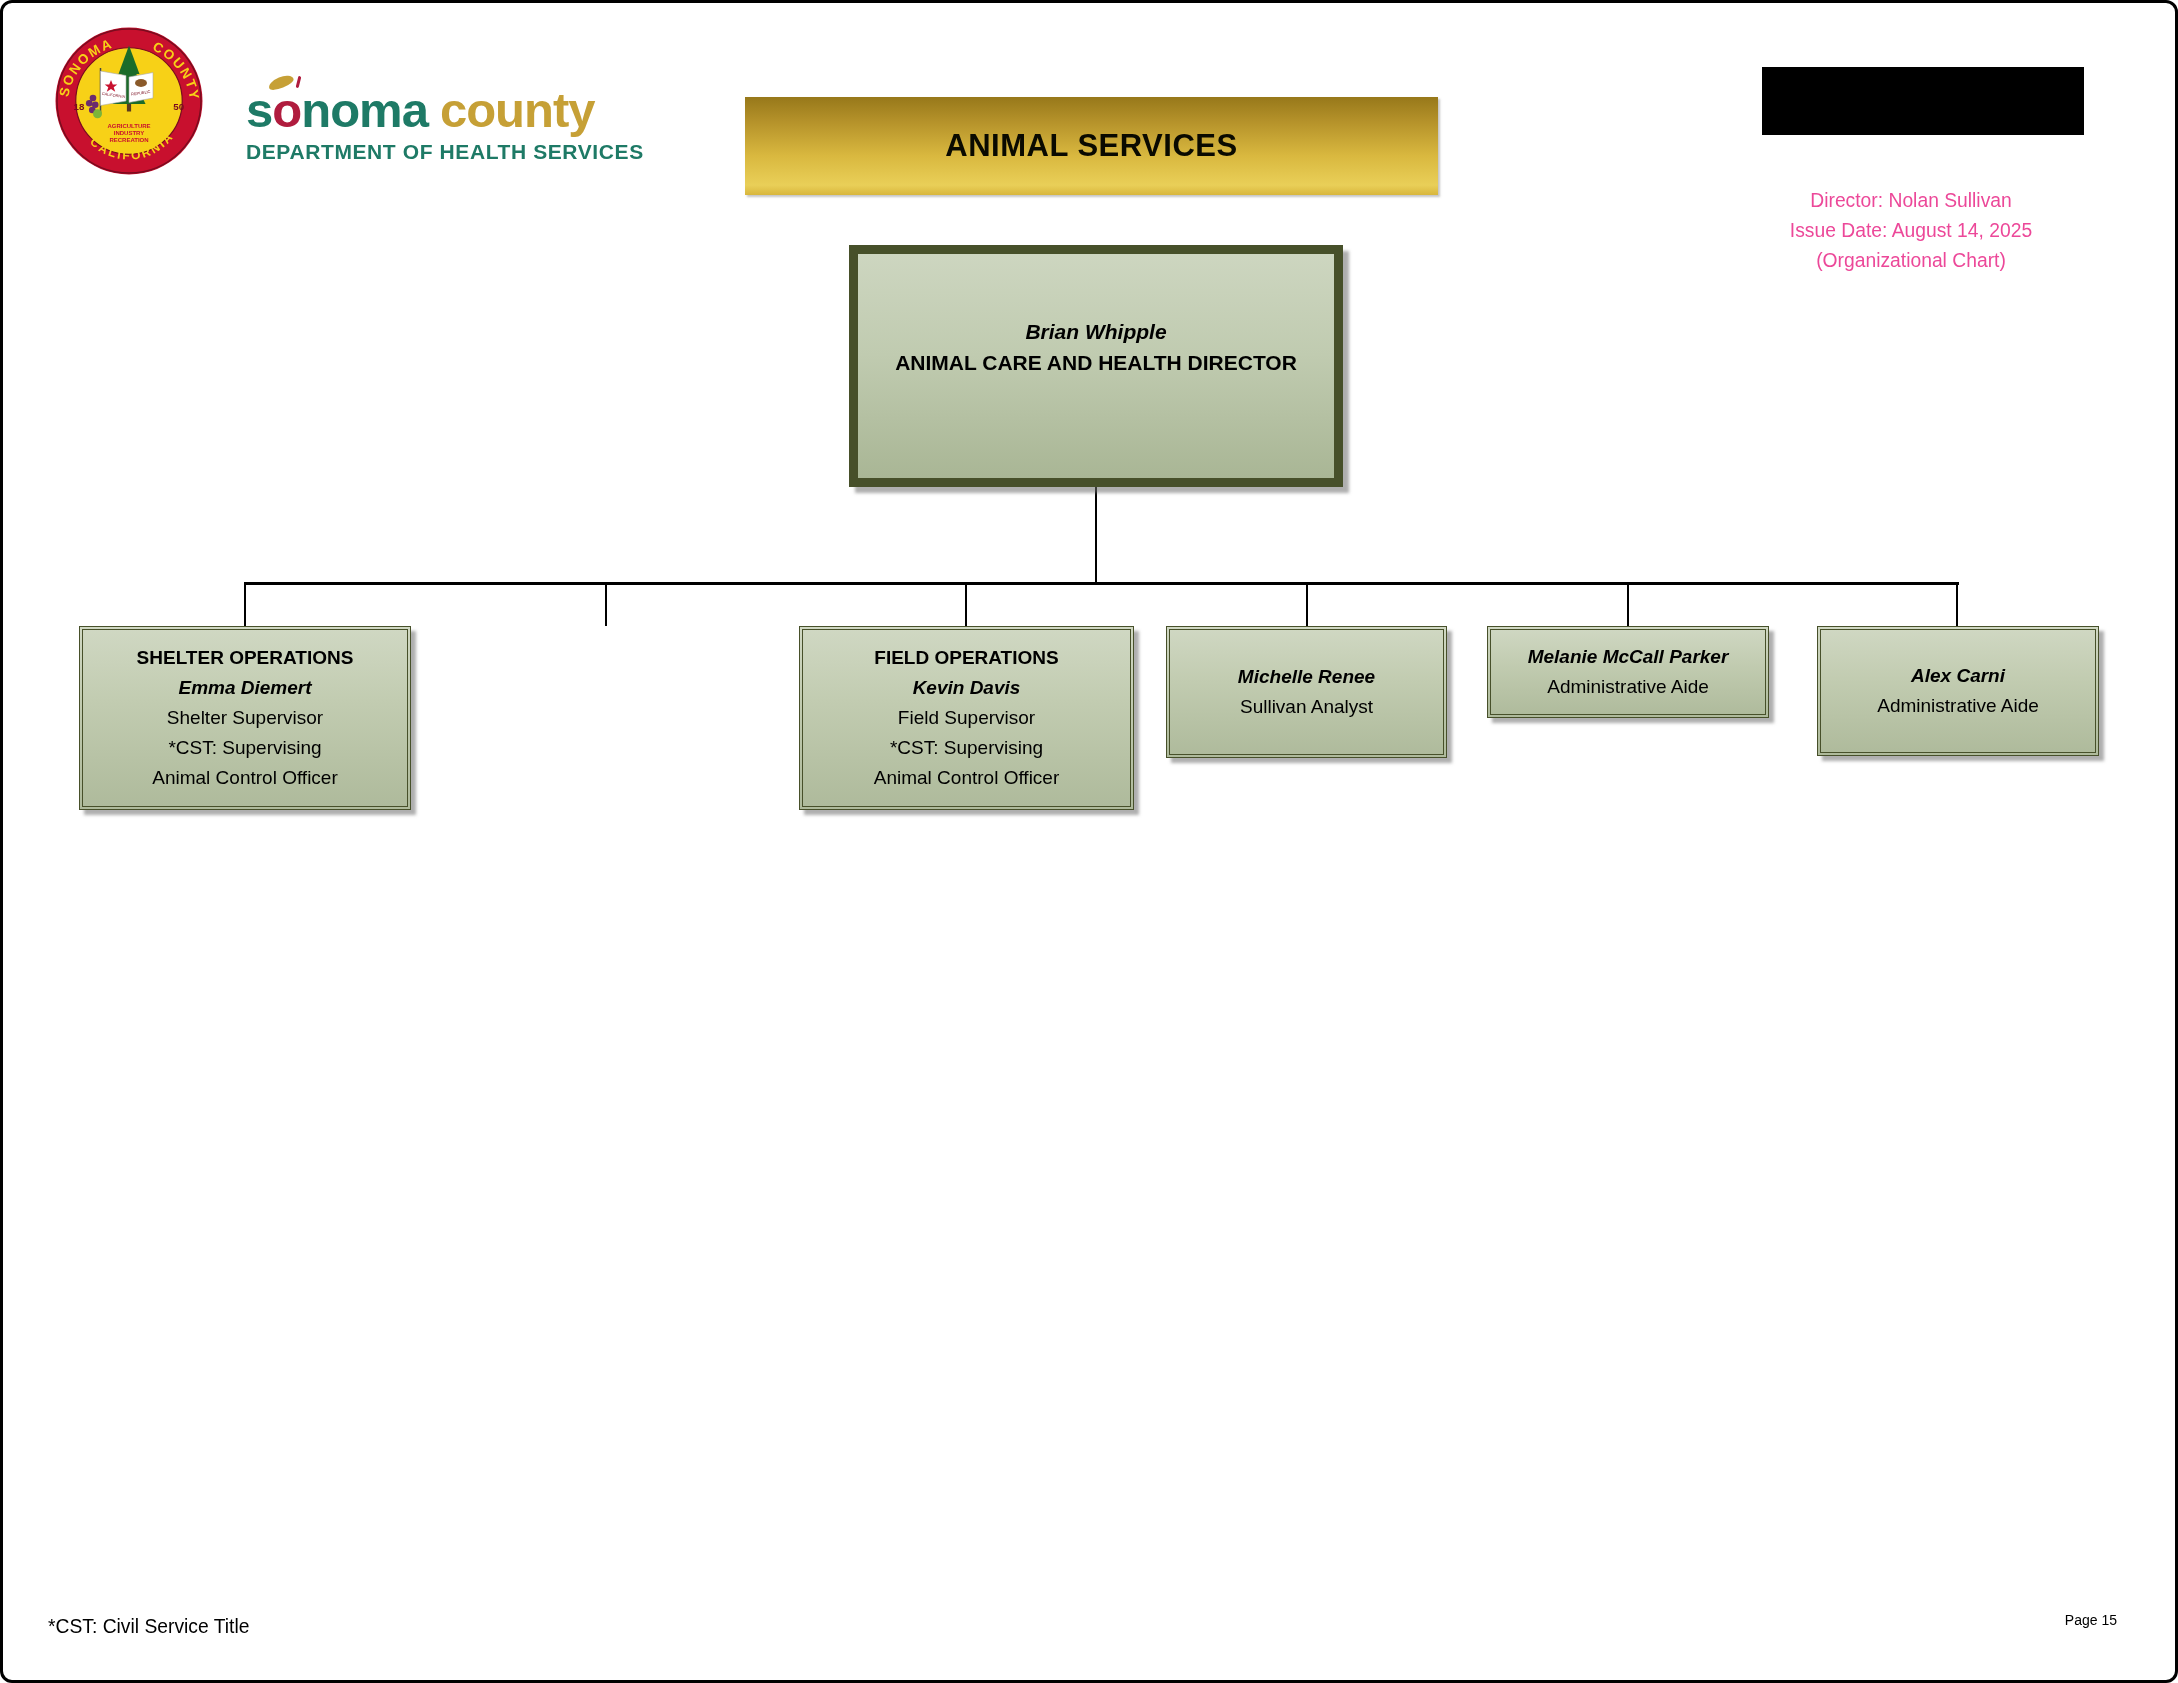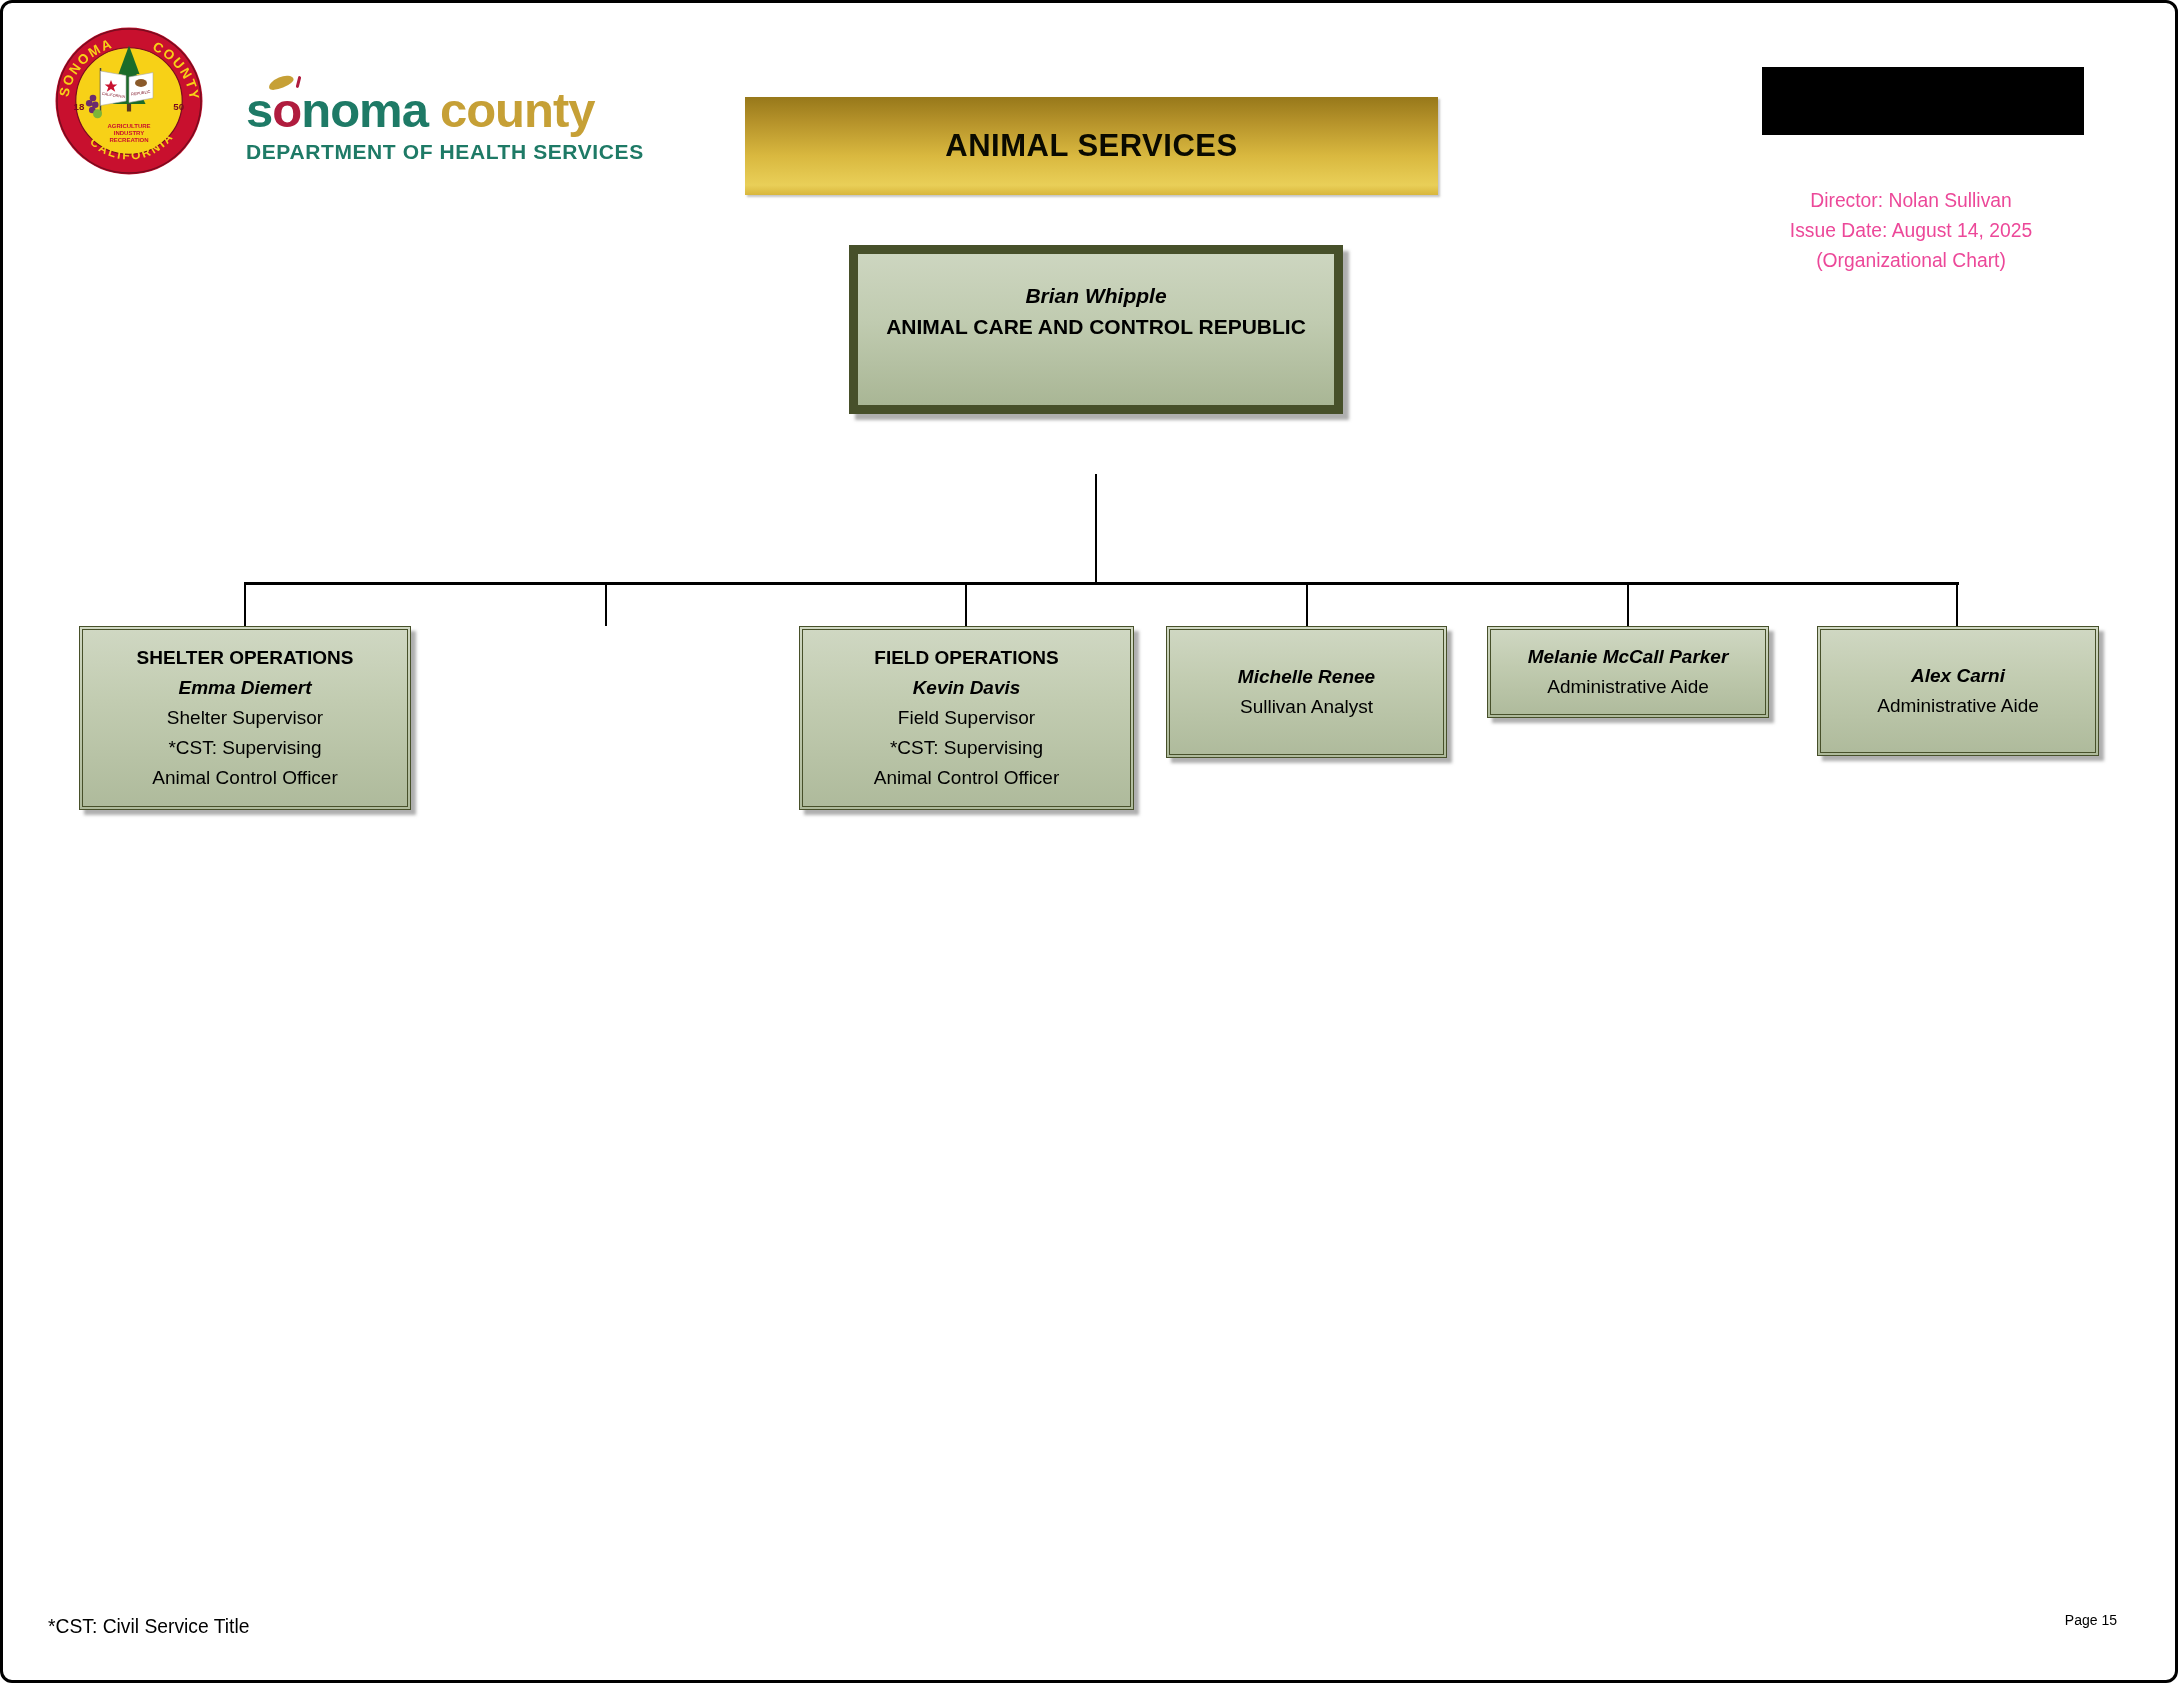--- a/index.html
+++ b/index.html
@@ -41,21 +41,21 @@
 
   .redacted { position:absolute; left:1762px; top:67px; width:322px; height:68px; background:#000; }
 
   .meta {
     position:absolute; left:1703px; top:186px; width:416px;
     text-align:center; font-size:19.3px; line-height:30px; color:#ec4899;
   }
 
   
   .rbox {
-    position:absolute; left:849px; top:245px; width:494px; height:169px;
+    position:absolute; left:849px; top:245px; width:494px; height:242px;
     border:9px solid #47502a; box-sizing:border-box;
     background:linear-gradient(180deg,#cdd6c0 0%,#c0cbb0 45%,#a9b695 100%);
     box-shadow:6px 6px 3px rgba(110,110,110,0.55);
     display:flex; flex-direction:column; align-items:center; justify-content:center;
     padding-bottom:38px; text-align:center;
   }
   .rbox .bi { font-size:21px; font-weight:bold; font-style:italic; line-height:31px; }
   .rbox .b  { font-size:21px; font-weight:bold; line-height:31px; }
 
   .cbox {
@@ -149,21 +149,21 @@
   <div class="line" style="left:244px; top:582px; width:1715px; height:3px;"></div>
   <div class="line" style="left:244px; top:585px; width:2px; height:41px;"></div>
   <div class="line" style="left:605px; top:585px; width:2px; height:41px;"></div>
   <div class="line" style="left:965px; top:585px; width:2px; height:41px;"></div>
   <div class="line" style="left:1306px; top:585px; width:2px; height:41px;"></div>
   <div class="line" style="left:1627px; top:585px; width:2px; height:41px;"></div>
   <div class="line" style="left:1956px; top:585px; width:2px; height:41px;"></div>
 
   <div class="rbox">
     <div class="bi">Brian Whipple</div>
-    <div class="b">ANIMAL CARE AND CONTROL REPUBLIC</div>
+    <div class="b">ANIMAL CARE AND HEALTH DIRECTOR</div>
   </div>
 
   <div class="cbox" style="left:79px; top:626px; width:332px; height:184px;">
     <div class="ctext">
       <div class="b">SHELTER OPERATIONS</div>
       <div class="bi">Emma Diemert</div>
       <div>Shelter Supervisor</div>
       <div>*CST: Supervising</div>
       <div>Animal Control Officer</div>
     </div>

